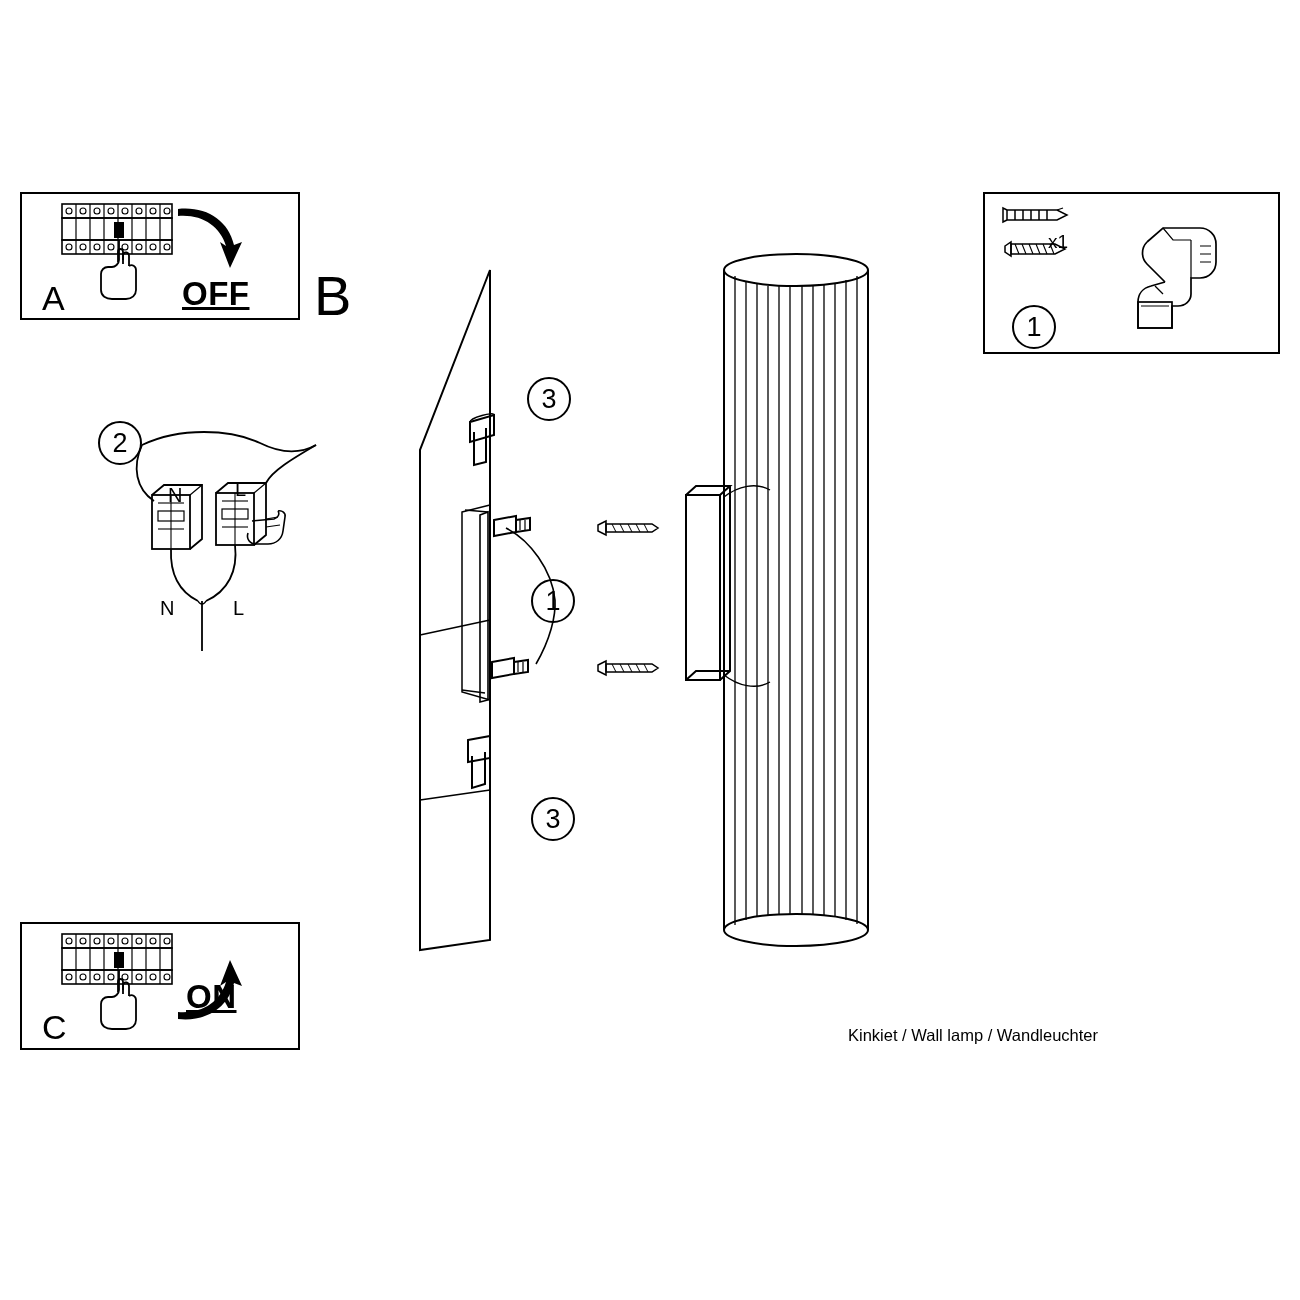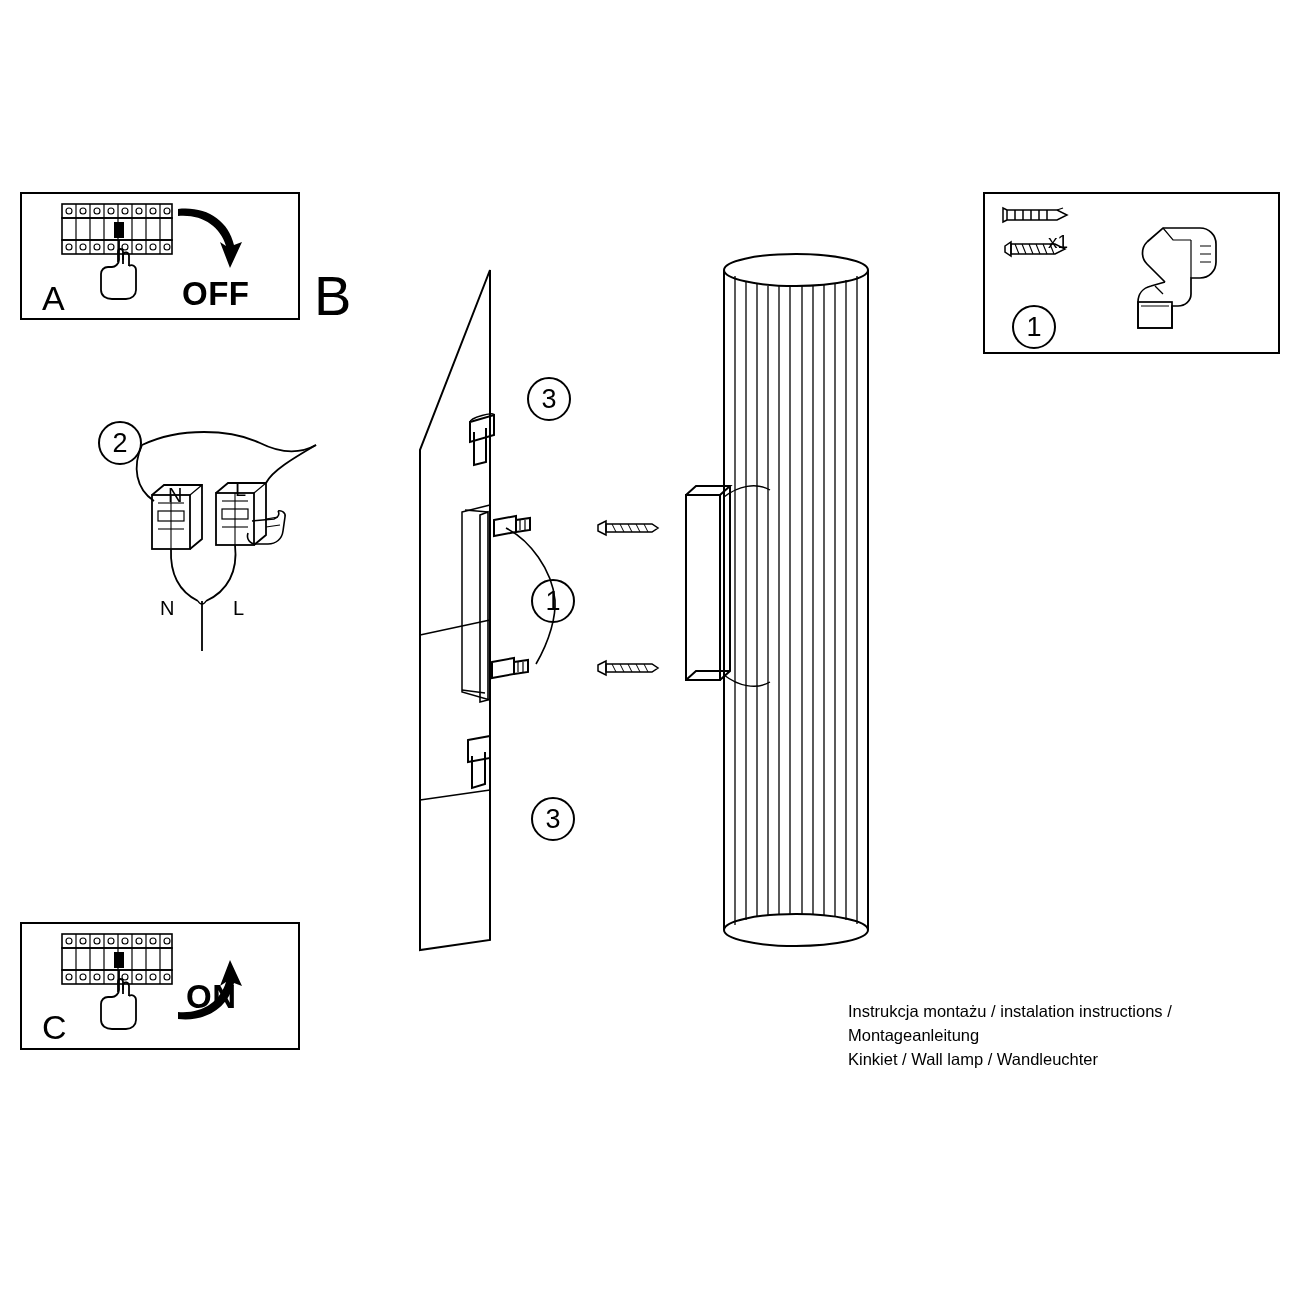--- a/index.html
+++ b/index.html
@@ -35,20 +35,21 @@
     font-weight: 400;
     line-height: 1;
     font-family: "Liberation Sans", sans-serif;
   }
   .state-label {
     position: absolute;
     font-size: 33px;
     font-weight: 700;
     letter-spacing: 0.5px;
     line-height: 1;
+    text-decoration: underline;
   }
   .big-letter {
     position: absolute;
     font-size: 56px;
     font-weight: 400;
     line-height: 1;
   }
   .step-num {
     position: absolute;
     width: 44px;
@@ -361,15 +362,15 @@
   <div class="step-num" style="left:531px; top:579px;">1</div>
   <div class="step-num" style="left:531px; top:797px;">3</div>
 
   <svg class="abs" style="left:460px; top:400px;" width="140" height="300" viewBox="0 0 140 300">
     <g stroke="#000" stroke-width="1.6" fill="none">
       <path d="M95,200 C92,170 70,140 46,128"></path>
       <path d="M95,200 C96,216 90,240 76,264"></path>
     </g>
   </svg>
 
-  <div class="caption" style="left:848px; top:1000px; width:430px;"><span>Instrukcja montażu / instalation instructions / Montageanleitung</span><br><span>Kinkiet / Wall lamp / Wandleuchter</span></div>
+  <div class="caption" style="left:848px; top:1000px; width:430px;"><br><span>Kinkiet / Wall lamp / Wandleuchter</span></div>
 
 </div>
 
 </body></html>

